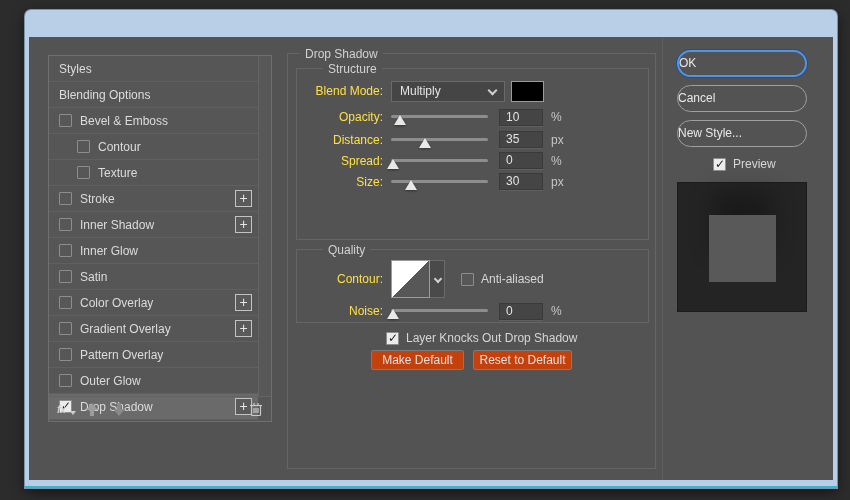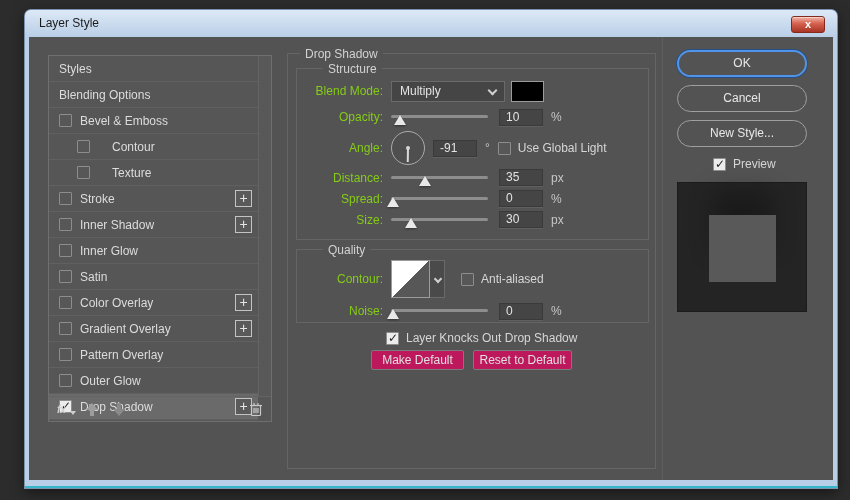--- a/index.html
+++ b/index.html
@@ -21,21 +21,21 @@
                color:#fff; font-weight:bold; font-size:11px; text-align:center; line-height:14px; cursor:default; }
   .content { position:absolute; left:4px; right:4px; top:27px; bottom:6px; background:#535353; }
   .v-divider { position:absolute; left:633px; top:0; bottom:0; width:1px; background:#5e5e5e; }
 
   
   .sidebar { position:absolute; left:19px; top:18px; width:224px; height:367px;
              background:#565656; border:1px solid #6f6f6f; }
   .sb-list { position:absolute; left:0; top:0; width:209px; bottom:25px; }
   .sb-scroll { position:absolute; right:0; top:0; width:13px; bottom:25px; border-left:1px solid #646464; background:#585858; }
   .sb-row { display:flex; align-items:center; height:26px; border-bottom:1px solid #606060; padding-left:10px; }
-  .sb-row.indent { padding-left:28px;gap:14px; }
+  .sb-row.indent { padding-left:28px; }
   .sb-row.selected { background:#6a6a6a; }
   .sb-label { color:#dcdcdc; }
   .sb-footer { position:absolute; left:0; right:0; bottom:0; height:25px; border-top:1px solid #646464;
                display:flex; align-items:center; padding:0 8px; }
 
   
   .cb { width:13px; height:13px; border:1px solid #8d8d8d; background:#575757; margin-right:8px;
         flex:0 0 auto; position:relative; border-radius:1px; }
   .cb.checked { background:#ececec; }
   .cb.checked::after { content:"\2713"; position:absolute; left:1px; top:-2px; color:#1c1c1c; font-size:12px; font-weight:bold; }
@@ -59,21 +59,21 @@
 
   
   .group { position:absolute; border:1px solid #656565; }
   .legend { position:absolute; top:-7px; background:#535353; padding:0 5px; color:#d2d2d2; white-space:nowrap; }
   .main-group { left:258px; top:16px; width:369px; height:416px; }
   .structure-group { left:8px; top:14px; width:353px; height:172px; }
   .quality-group { left:8px; top:195px; width:353px; height:74px; }
 
   .rows { position:absolute; left:0; top:8px; right:0; }
   .row { display:flex; align-items:center; }
-  .row-label { width:86px; text-align:right; margin-right:8px; color:#84cc16; flex:0 0 auto; }
+  .row-label { width:86px; text-align:right; margin-right:8px; color:#fde047; flex:0 0 auto; }
   .unit { margin-left:8px; color:#c6c6c6; }
 
   .dropdown { position:relative; width:114px; height:21px; background:#454545; border:1px solid #6a6a6a;
               line-height:19px; padding-left:8px; color:#e3e3e3; }
   .chev { position:absolute; right:8px; top:5px; width:7px; height:7px;
           border-right:2px solid #cfcfcf; border-bottom:2px solid #cfcfcf; transform:rotate(45deg); }
   .swatch { width:33px; height:21px; margin-left:6px; border:1px solid #9b9b9b; }
 
   .slider { position:relative; width:97px; height:20px; flex:0 0 auto; }
   .track { position:absolute; left:0; right:0; top:8px; height:3px; background:#8d8d8d; border-radius:2px; }
@@ -91,41 +91,37 @@
 
   .contour-box { position:relative; width:39px; height:38px; background:linear-gradient(135deg,#ffffff 49.6%,#575757 50.4%);
                  border:1px solid #9b9b9b; flex:0 0 auto; }
   .contour-dd { position:relative; width:15px; height:38px; background:#4a4a4a; border:1px solid #6a6a6a; border-left:none; }
   .contour-dd .chev { right:3px; top:15px; width:6px; height:6px; }
 
   .inline-check { display:flex; align-items:center; }
   .inline-check .cb { margin-right:7px; }
   .check-label { color:#d6d6d6; }
 
-  .ps-btn { position:absolute; height:20px; background:#be185d; border:1px solid #7b7b7b; border-radius:2px;
+  .ps-btn { position:absolute; height:20px; background:#c2410c; border:1px solid #7b7b7b; border-radius:2px;
             color:#e0e0e0; text-align:center; line-height:18px; }
 
   
-  .pill { position:absolute; left:648px; width:130px; height:27px; border-radius:14px; text-align:center;
+  .pill { position:absolute; left:648px; width:130px; height:27px; border-radius:14px; 
           line-height:25px; color:#e8e8e8; background:transparent; border:1px solid #9f9f9f; }
   .pill.ok { border:2px solid #4f94e8; box-shadow:0 0 0 1px #274f87; line-height:23px; }
   .preview-row { position:absolute; left:676px; top:120px; display:flex; align-items:center;margin-left:8px; }
   .thumbnail { position:absolute; left:648px; top:145px; width:130px; height:130px; background:#242424;
                border:1px solid #1c1c1c; }
   .thumb-square { position:absolute; left:31px; top:32px; width:67px; height:67px; background:#595959;
                   box-shadow:0 -28px 24px -4px rgba(0,0,0,.28); }
 </style>
 </head>
 <body>
 
 <div class="window">
-  <div class="titlebar">
-    <span class="title">Layer Style</span>
-    <div class="close-btn">x</div>
-  </div>
 
   <div class="content">
     <div class="v-divider"></div>
 
     <div class="sidebar">
       <div class="sb-list">
   <div class="sb-row">
 
     <span class="sb-label">Styles</span>
 
@@ -253,34 +249,20 @@
           <div class="row" style="height:24px;">
             <span class="row-label">Opacity:</span>
             <div class="slider">
               <div class="track"></div>
               <div class="thumb" style="left: 9%;"></div>
             </div>
             <div class="valbox">10</div>
             <span class="unit">%</span>
           </div>
 
-          <div class="row" style="height:38px;">
-            <span class="row-label">Angle:</span>
-            <div class="dial">
-              <span class="dial-line"></span>
-              <span class="dial-dot"></span>
-            </div>
-            <div class="valbox near">-91</div>
-            <span class="unit">°</span>
-            <span style="width:8px;"></span>
-            <span class="inline-check">
-              <span class="cb"></span>
-              <span class="check-label">Use Global Light</span>
-            </span>
-          </div>
 
           <div class="row" style="height:21px;">
             <span class="row-label">Distance:</span>
             <div class="slider">
               <div class="track"></div>
               <div class="thumb" style="left: 35%;"></div>
             </div>
             <div class="valbox">35</div>
             <span class="unit">px</span>
           </div>

